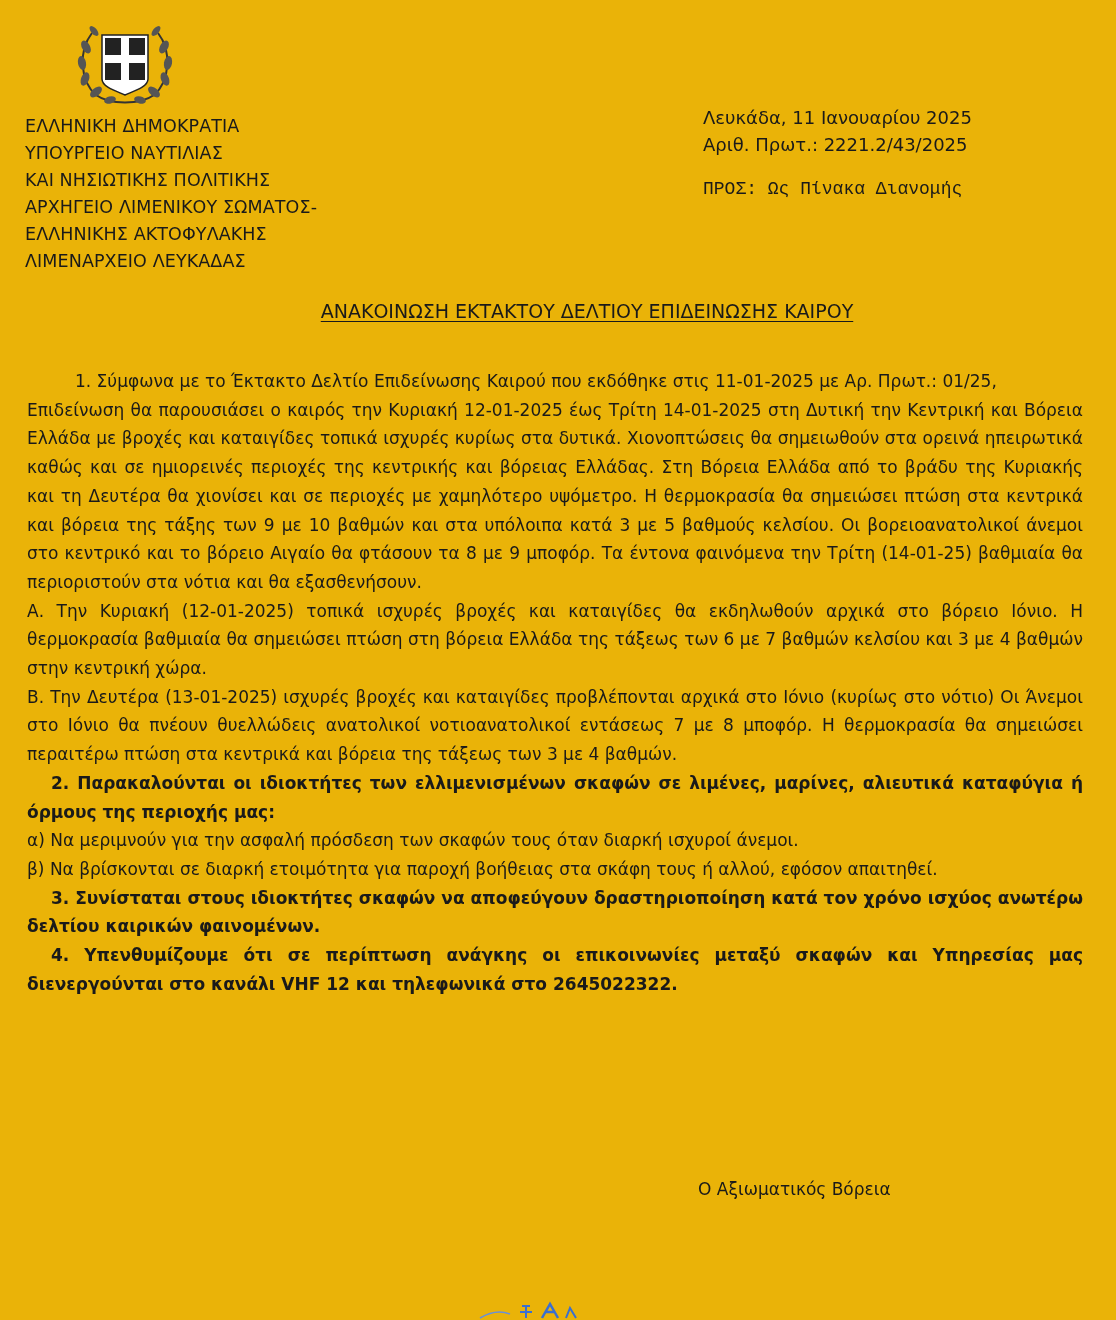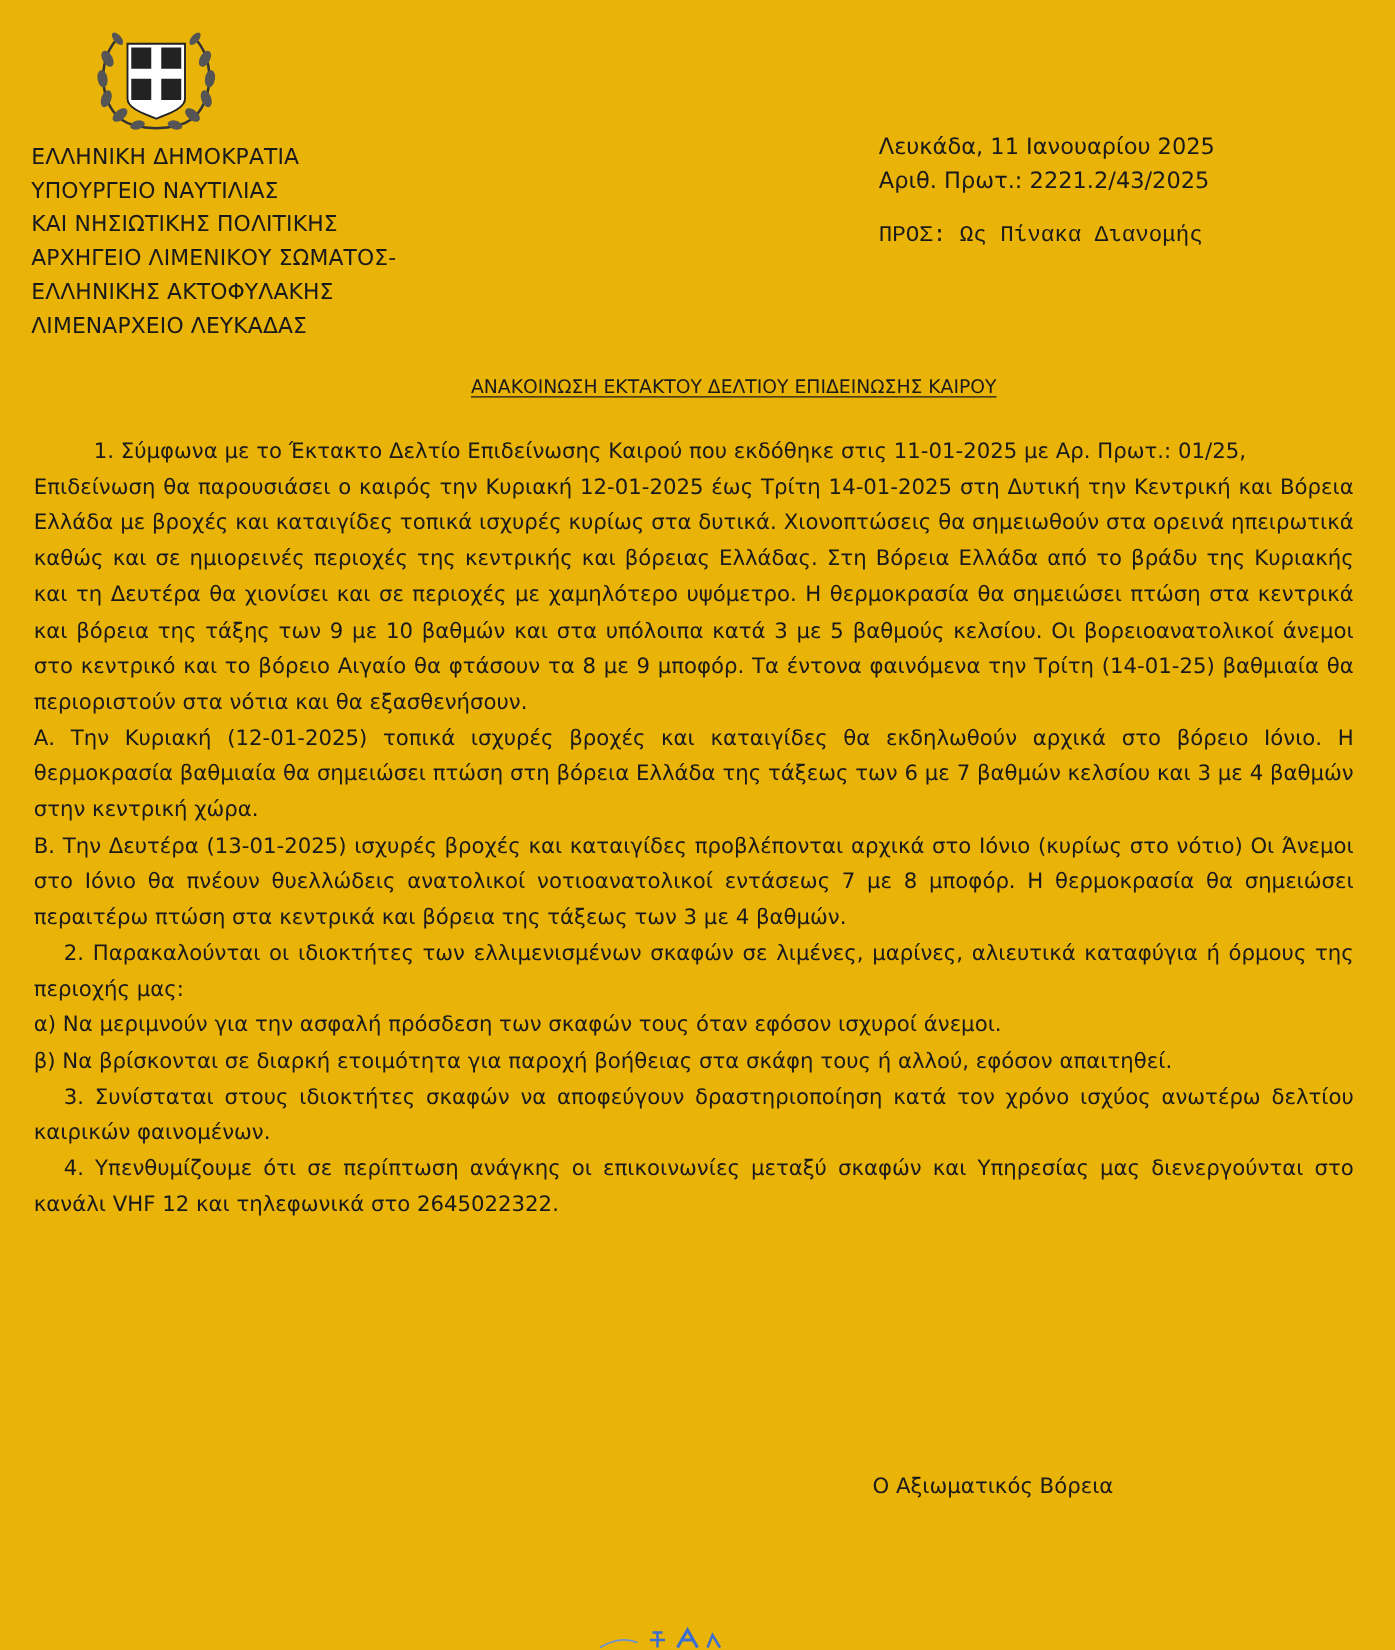--- a/index.html
+++ b/index.html
@@ -14,26 +14,26 @@
 
   
   .org { position: absolute; left: 25px; top: 113px; font-size: 17.5px; line-height: 27px; letter-spacing: 0.1px; }
   .org div { white-space: nowrap; }
 
   
   .meta { position: absolute; left: 703px; top: 104px; font-size: 18px; line-height: 27px; }
   .meta .to { margin-top: 18px; font-family: Liberation Mono, monospace; }
 
   
-  .title { position: absolute; left: 0; width: 1116px; top: 300px; text-align: center; font-size: 15px; text-decoration: underline; text-underline-offset: 3px; padding-left: 58px; box-sizing: border-box; }
+  .title { position: absolute; left: 0; width: 1116px; top: 300px; text-align: center; font-size: 19px; text-decoration: underline; text-underline-offset: 3px; padding-left: 58px; box-sizing: border-box; }
 
   
-  .body { position: absolute; left: 27px; top: 347px; width: 1056px; font-size: 17px; line-height: 28.7px; }
+  .body { position: absolute; left: 27px; top: 367px; width: 1056px; font-size: 17px; line-height: 28.7px; }
   .body p { margin: 0; text-align: justify; text-align-last: left; }
-  .body .indent { text-indent: 24px; }
+  .body .indent { text-indent: 24px; font-weight: bold; }
   .body .para1 .first { display: block; text-indent: 48px; }
 
   
   .sig1 { position: absolute; left: 698px; top: 1179px; font-size: 17px; }
   .sig2 { position: absolute; left: 636px; top: 1264px; font-size: 17px; }
 
   
   .stamp { position: absolute; left: 470px; top: 1300px; width: 140px; height: 20px; }
 </style>
 </head>
@@ -85,21 +85,21 @@
     <div class="to">ΠΡΟΣ:  Ως Πίνακα Διανομής</div>
   </div>
 
   <div class="title">ΑΝΑΚΟΙΝΩΣΗ ΕΚΤΑΚΤΟΥ ΔΕΛΤΙΟΥ ΕΠΙΔΕΙΝΩΣΗΣ ΚΑΙΡΟΥ</div>
 
   <div class="body">
     <p class="para1"><span class="first">1.   Σύμφωνα με το Έκτακτο Δελτίο Επιδείνωσης Καιρού που εκδόθηκε στις 11-01-2025 με Αρ. Πρωτ.: 01/25,</span><span> Επιδείνωση θα παρουσιάσει ο καιρός την Κυριακή 12-01-2025 έως Τρίτη 14-01-2025 στη Δυτική την Κεντρική και Βόρεια Ελλάδα με βροχές και καταιγίδες τοπικά ισχυρές κυρίως στα δυτικά. Χιονοπτώσεις θα σημειωθούν στα ορεινά ηπειρωτικά καθώς και σε ημιορεινές περιοχές της κεντρικής και βόρειας Ελλάδας. Στη Βόρεια Ελλάδα από το βράδυ της Κυριακής και τη Δευτέρα θα χιονίσει και σε περιοχές με χαμηλότερο υψόμετρο. Η θερμοκρασία θα σημειώσει πτώση στα κεντρικά και βόρεια της τάξης των 9 με 10 βαθμών και στα υπόλοιπα κατά 3 με 5 βαθμούς κελσίου. Οι βορειοανατολικοί άνεμοι στο κεντρικό και το βόρειο Αιγαίο θα φτάσουν τα  8 με 9 μποφόρ. Τα έντονα φαινόμενα την Τρίτη (14-01-25) βαθμιαία θα περιοριστούν στα νότια και θα εξασθενήσουν.</span></p>
     <p>Α. Την Κυριακή (12-01-2025) τοπικά ισχυρές βροχές και καταιγίδες θα εκδηλωθούν αρχικά στο βόρειο Ιόνιο. Η θερμοκρασία βαθμιαία θα σημειώσει πτώση στη βόρεια Ελλάδα της τάξεως των 6 με 7 βαθμών κελσίου και 3 με 4 βαθμών στην κεντρική χώρα.</p>
     <p>Β. Την Δευτέρα (13-01-2025) ισχυρές βροχές και καταιγίδες προβλέπονται αρχικά στο Ιόνιο (κυρίως στο νότιο) Οι Άνεμοι στο Ιόνιο θα πνέουν θυελλώδεις ανατολικοί νοτιοανατολικοί εντάσεως 7 με 8 μποφόρ. Η θερμοκρασία θα σημειώσει περαιτέρω πτώση στα κεντρικά και βόρεια της τάξεως των 3 με 4 βαθμών.</p>
     <p class="indent">2. Παρακαλούνται οι ιδιοκτήτες των ελλιμενισμένων σκαφών σε λιμένες, μαρίνες, αλιευτικά καταφύγια ή όρμους της περιοχής μας:</p>
-    <p>α) Να μεριμνούν για την ασφαλή πρόσδεση των σκαφών τους όταν εφόσον ισχυροί άνεμοι.</p>
+    <p>α) Να μεριμνούν για την ασφαλή πρόσδεση των σκαφών τους όταν διαρκή ισχυροί άνεμοι.</p>
     <p>β) Να βρίσκονται σε διαρκή ετοιμότητα για παροχή βοήθειας στα σκάφη τους ή αλλού, εφόσον απαιτηθεί.</p>
     <p class="indent">3. Συνίσταται στους ιδιοκτήτες σκαφών να αποφεύγουν δραστηριοποίηση κατά τον χρόνο ισχύος ανωτέρω δελτίου καιρικών φαινομένων.</p>
     <p class="indent">4. Υπενθυμίζουμε ότι σε περίπτωση ανάγκης οι επικοινωνίες μεταξύ σκαφών και Υπηρεσίας μας διενεργούνται στο κανάλι VHF 12 και τηλεφωνικά στο 2645022322.</p>
   </div>
 
   <div class="sig1">Ο Αξιωματικός Βόρεια</div>
 
   <svg class="stamp" viewBox="0 0 140 20">
     <path d="M10 18 C20 12 30 10 40 14" stroke="#6a90d8" stroke-width="1.5" fill="none"></path>
     <path d="M56 6 L56 18 M50 12 L62 12 M52 6 L60 6" stroke="#3a6fd0" stroke-width="2" fill="none"></path>

